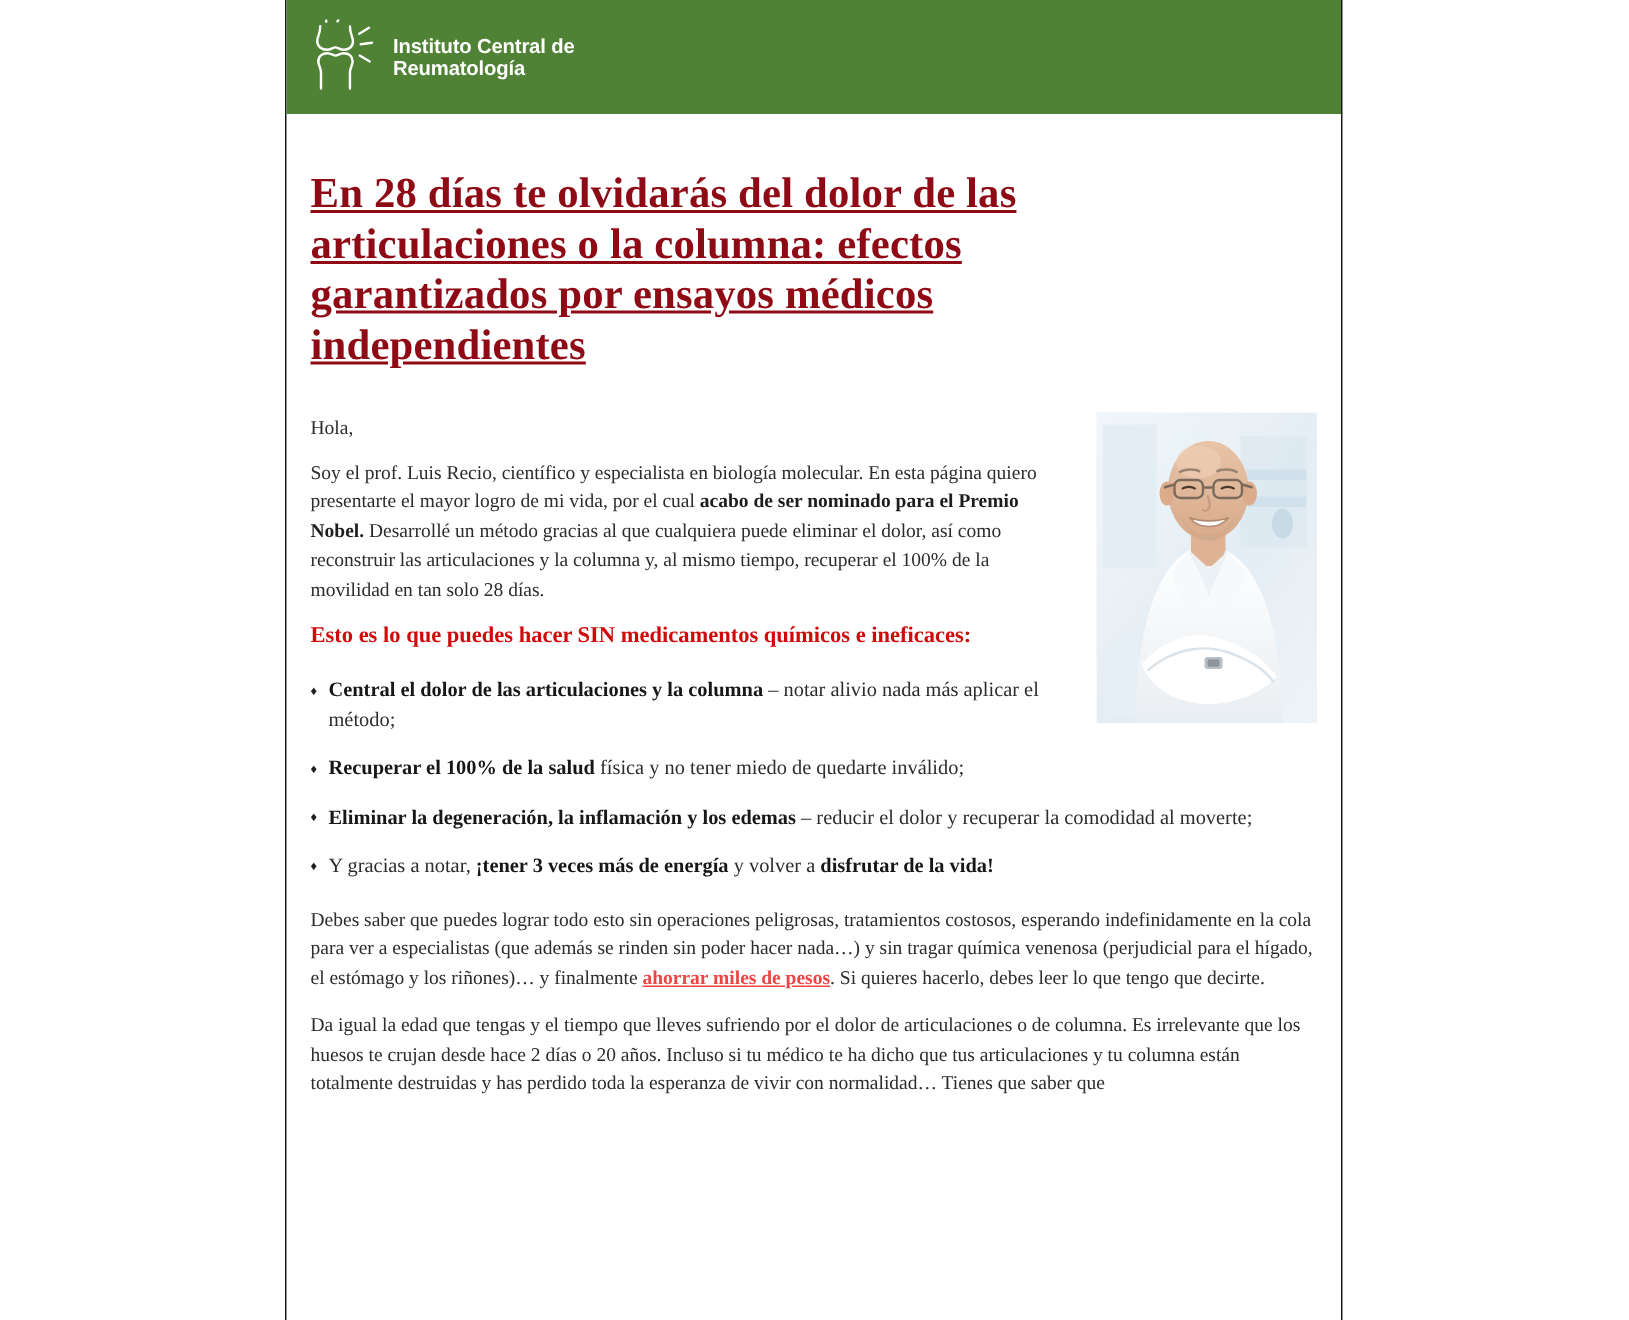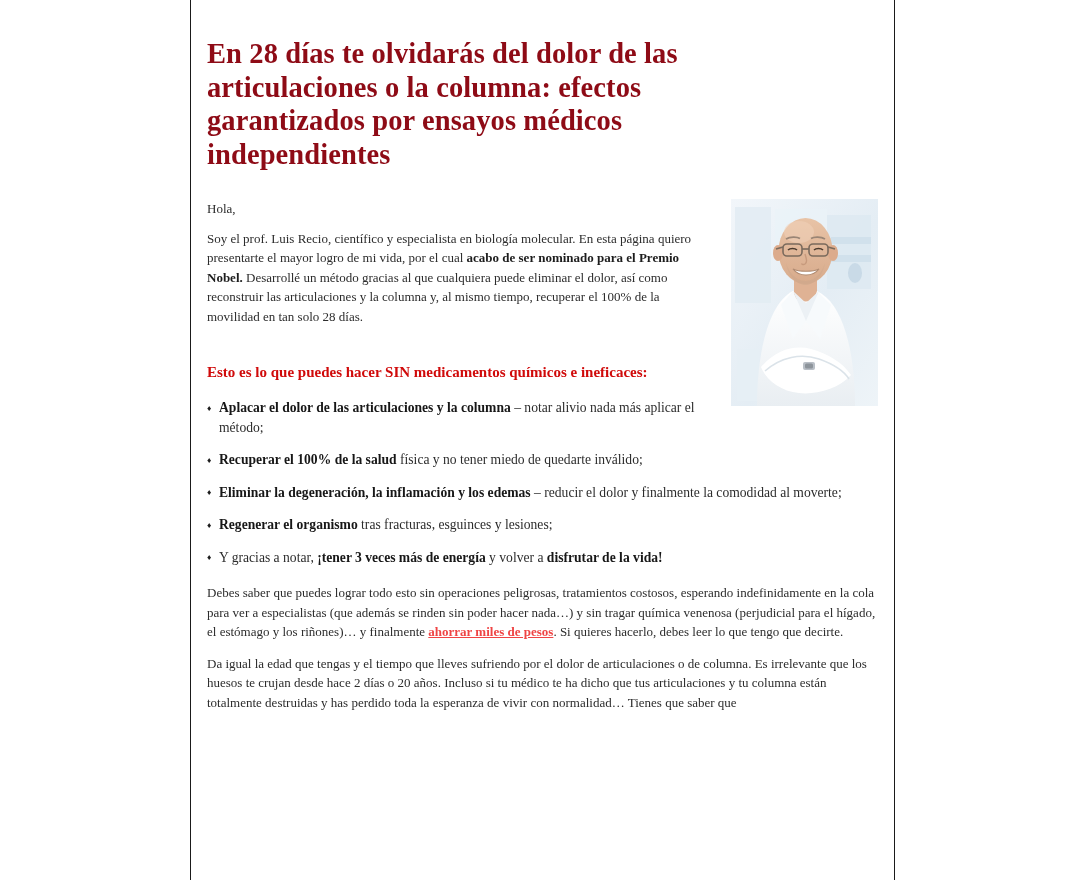--- a/index.html
+++ b/index.html
@@ -73,20 +73,21 @@
 
   .headline {
     color: #8e0b16;
     font-family: "Liberation Serif", "DejaVu Serif", serif;
     font-weight: bold;
     font-size: 28.5px;
     line-height: 33.5px;
     margin: 37px 0 0 0;
     padding: 0 80px 0 0;
     letter-spacing: 0.1px;
+    text-decoration: underline;
   }
 
   .body-wrap {
     margin-top: 28px;
     position: relative;
   }
 
   
   .portrait {
     float: right;
@@ -108,21 +109,21 @@
     text-align: left;
   }
   p.copy.tight { margin-bottom: 10px; }
   .copy b, .copy strong { font-weight: bold; color: #1d1d1d; }
 
   .kicker {
     color: #d00a0a;
     font-weight: bold;
     font-size: 15px;
     line-height: 20px;
-    margin: 36px 0 16px 0;
+    margin: 12px 0 16px 0;
   }
 
   ul.benefits {
     list-style: none;
     margin: 0 0 16px 0;
     padding: 0;
   }
   ul.benefits li {
     position: relative;
     color: #2c2c2c;
@@ -149,20 +150,43 @@
     font-weight: bold;
     text-decoration: underline;
   }
 </style>
 </head>
 <body>
 
 <div class="screen">
   <div class="page">
 
+    <div class="site-header">
+      <div class="logo-lockup">
+        <span>
+          <svg class="logo-mark" viewBox="0 0 48 50" xmlns="http://www.w3.org/2000/svg" fill="none" stroke="#ffffff" stroke-width="1.6" stroke-linecap="round" stroke-linejoin="round">
+
+            <path d="M8.5 4.5 C8.5 9.5 6.5 11.5 6.5 14.5 C6.5 18 9.5 20.2 13 20.2 C15.6 20.2 17 18.6 18.6 18.6 C20.2 18.6 21.6 20.2 24.2 20.2 C27.7 20.2 30.3 18 30.3 14.6 C30.3 11.6 28.3 9.6 28.3 4.6"></path>
+
+            <path d="M7.2 27.8 C7.2 24.6 9.8 22.5 13.2 22.5 C15.8 22.5 17.2 24.1 18.7 24.1 C20.2 24.1 21.6 22.5 24.2 22.5 C27.6 22.5 30.1 24.6 30.1 27.8 C30.1 30.6 28.3 32.2 28.3 35.4 L28.3 46"></path>
+            <path d="M7.2 27.8 C7.2 30.6 9 32.2 9 35.4 L9 46"></path>
+
+            <path d="M34.5 9.5 L41 5.5"></path>
+            <path d="M35.5 16.5 L43 15.5"></path>
+            <path d="M34.8 24 L41.5 28"></path>
+            <path d="M12.5 1.5 L12.5 0.5"></path>
+            <path d="M20 1.2 L20.6 0.2"></path>
+          </svg>
+        </span>
+        <div class="logo-text">
+          <span>Instituto Central de</span>
+          <span class="l2">Reumatología</span>
+        </div>
+      </div>
+    </div>
 
     <div class="article">
 
       <h1 class="headline">En 28 días te olvidarás del dolor de las articulaciones o la columna: efectos garantizados por ensayos médicos independientes</h1>
 
       <div class="body-wrap">
 
         <div class="portrait">
           <svg viewBox="0 0 147 207" xmlns="http://www.w3.org/2000/svg" preserveAspectRatio="xMidYMid slice">
             <defs>
@@ -231,24 +255,23 @@
           </svg>
         </div>
 
         <p class="copy tight">Hola,</p>
 
         <p class="copy"><span>Soy el prof. Luis Recio, científico y especialista en biología molecular. En esta página quiero presentarte el mayor logro de mi vida, por el cual </span><b>acabo de ser nominado para el Premio Nobel.</b><span> Desarrollé un método gracias al que cualquiera puede eliminar el dolor, así como reconstruir las articulaciones y la columna y, al mismo tiempo, recuperar el 100% de la movilidad en tan solo 28 días.</span></p>
 
         <p class="kicker">Esto es lo que puedes hacer SIN medicamentos químicos e ineficaces:</p>
 
         <ul class="benefits">
-          <li><b>Aplacar el dolor de las articulaciones y la columna</b><span> – notar alivio nada más aplicar el método;</span></li>
+          <li><b>Central el dolor de las articulaciones y la columna</b><span> – notar alivio nada más aplicar el método;</span></li>
           <li><b>Recuperar el 100% de la salud</b><span> física y no tener miedo de quedarte inválido;</span></li>
-          <li><b>Eliminar la degeneración, la inflamación y los edemas</b><span> – reducir el dolor y finalmente la comodidad al moverte;</span></li>
-          <li><b>Regenerar el organismo</b><span> tras fracturas, esguinces y lesiones;</span></li>
+          <li><b>Eliminar la degeneración, la inflamación y los edemas</b><span> – reducir el dolor y recuperar la comodidad al moverte;</span></li>
           <li><span>Y gracias a notar, </span><b>¡tener 3 veces más de energía</b><span> y volver a </span><b>disfrutar de la vida!</b></li>
         </ul>
 
         <p class="copy closing"><span>Debes saber que puedes lograr todo esto sin operaciones peligrosas, tratamientos costosos, esperando indefinidamente en la cola para ver a especialistas (que además se rinden sin poder hacer nada…) y sin tragar química venenosa (perjudicial para el hígado, el estómago y los riñones)… y finalmente </span><a class="inline-link" href="#">ahorrar miles de pesos</a><span>. Si quieres hacerlo, debes leer lo que tengo que decirte.</span></p>
 
         <p class="copy"><span>Da igual la edad que tengas y el tiempo que lleves sufriendo por el dolor de articulaciones o de columna. Es irrelevante que los huesos te crujan desde hace 2 días o 20 años. Incluso si tu médico te ha dicho que tus articulaciones y tu columna están totalmente destruidas y has perdido toda la esperanza de vivir con normalidad… Tienes que saber que </span></p>
 
       </div>
     </div>
   </div>

